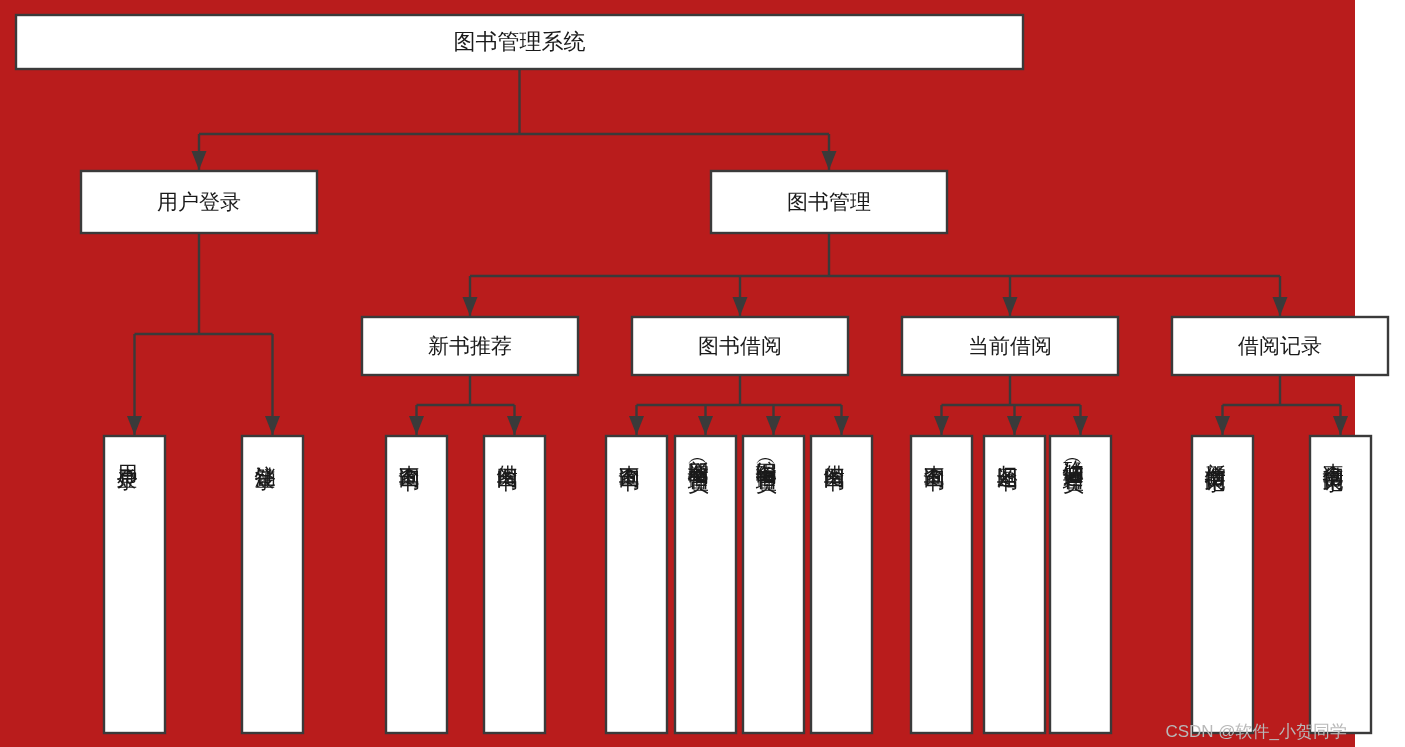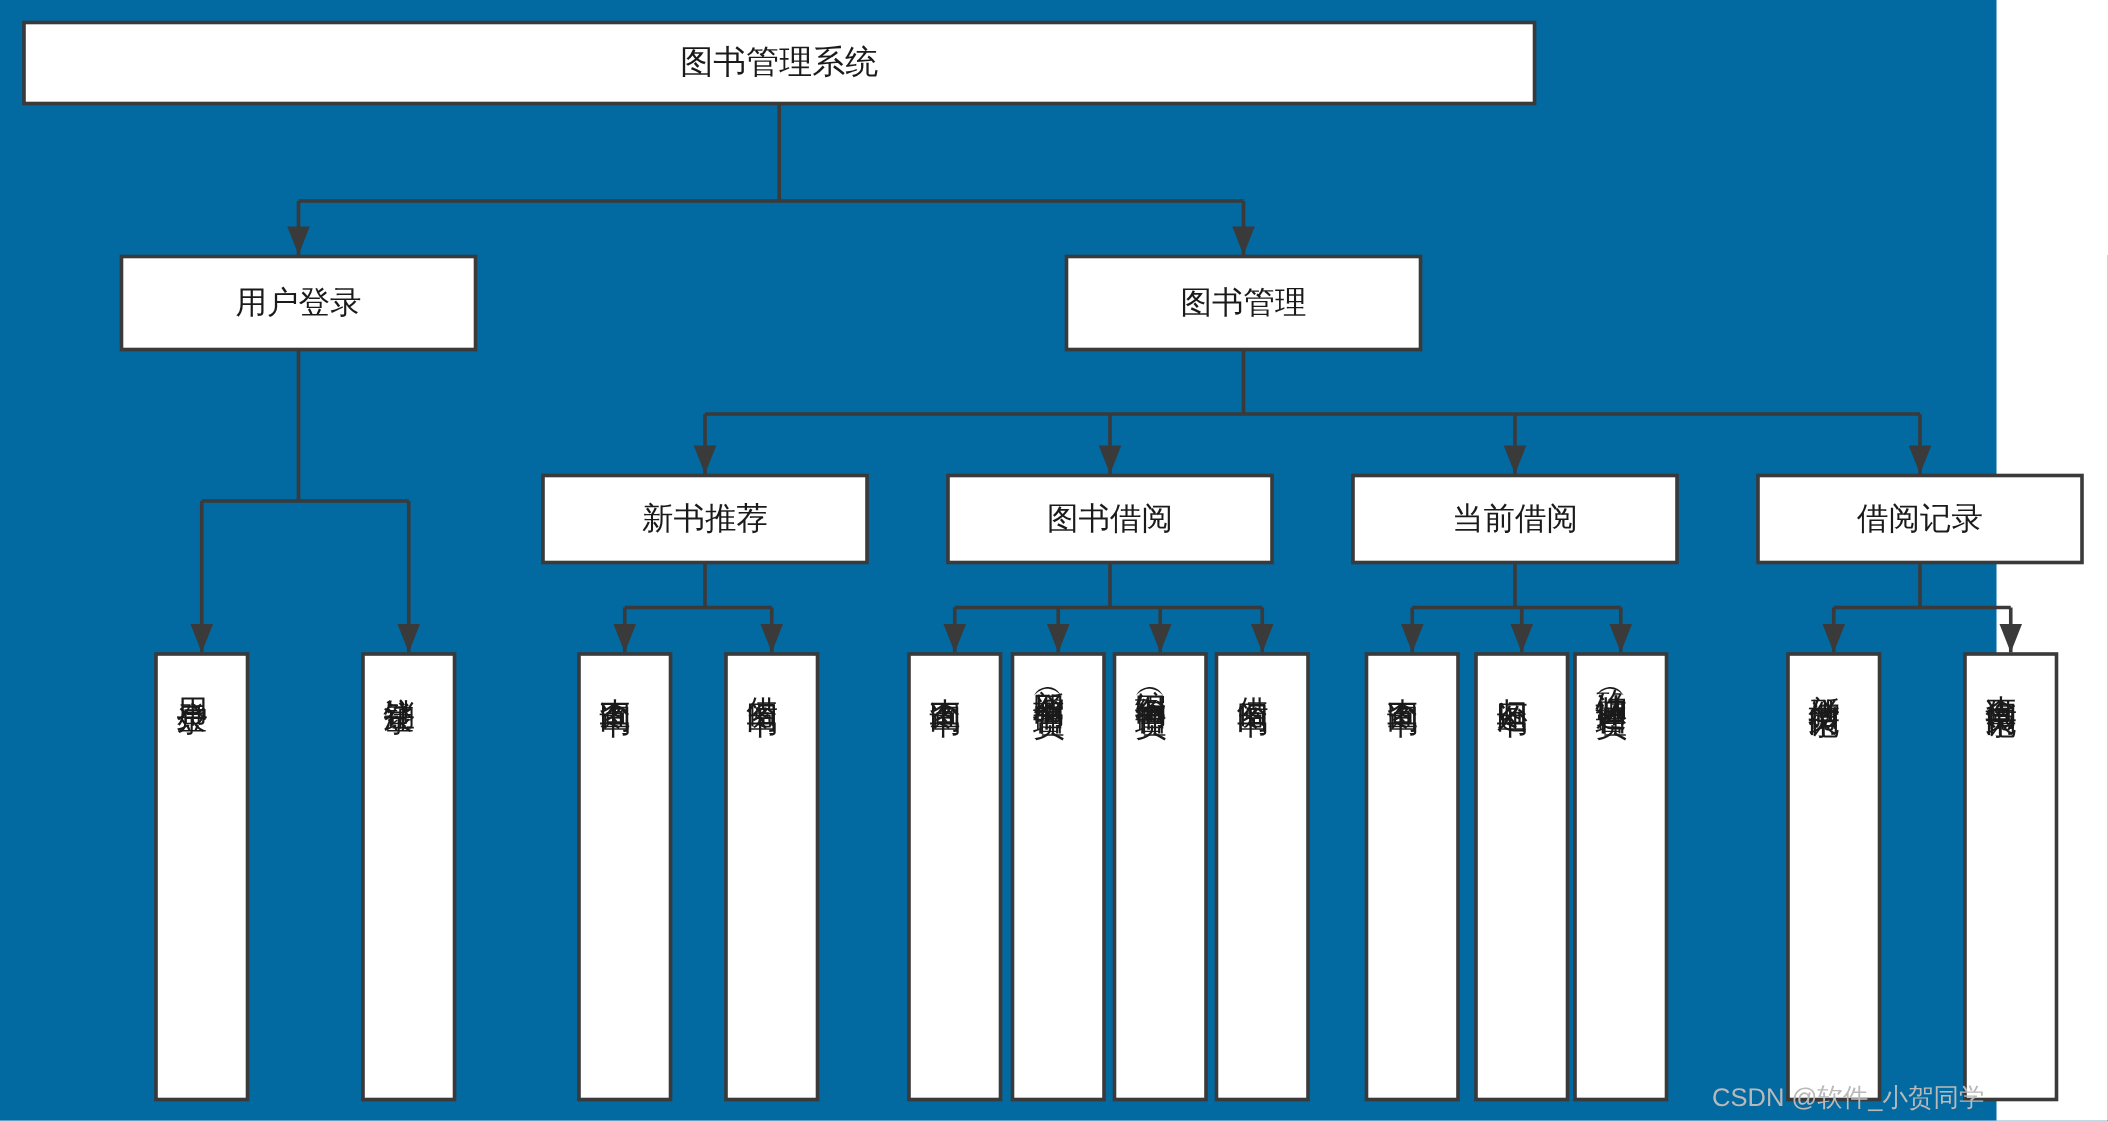--- a/index.html
+++ b/index.html
@@ -10,21 +10,22 @@
   body {
     width: 1405px;
     height: 747px;
     font-family: "Liberation Sans", "DejaVu Sans", sans-serif;
     overflow: hidden;
   }
   #diagram-root {
     position: relative;
     width: 1331px;
     height: 747px;
-    background: #0369a1;
+    background: #b91c1c;
+    padding-left: 24px;
   }
   svg.flow {
     position: absolute;
     top: 0;
     left: 0;
     width: 1405px;
     height: 747px;
     display: block;
   }
   .node-box {

